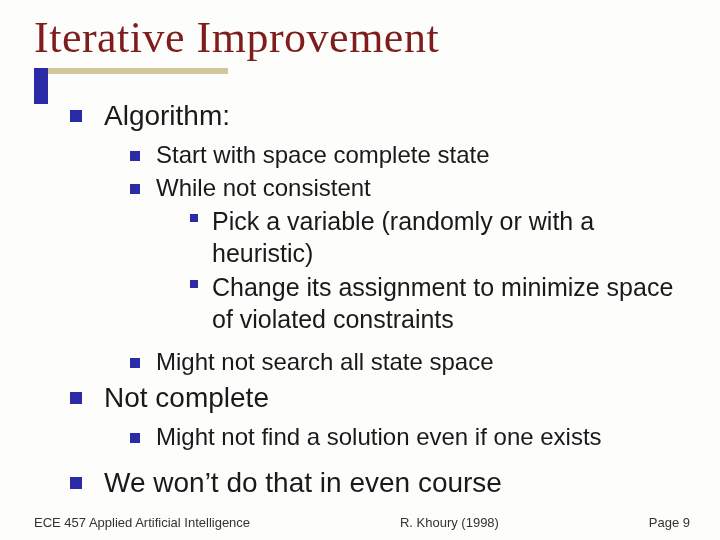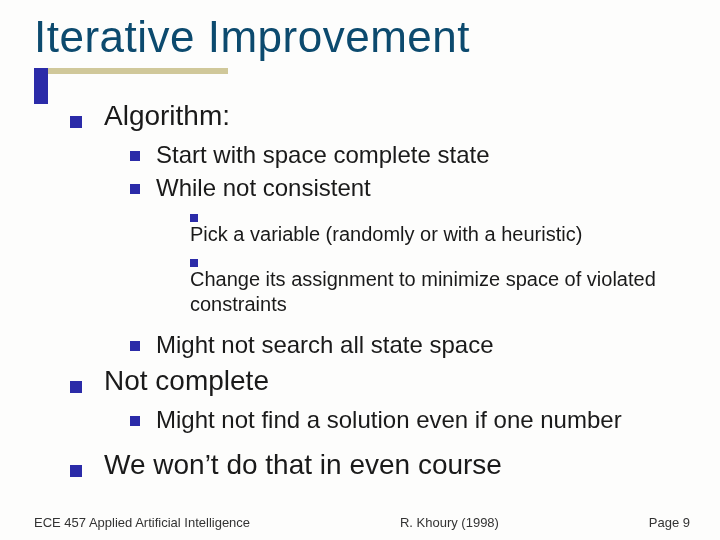--- a/index.html
+++ b/index.html
@@ -34,50 +34,50 @@
   .accent-under {
     position: absolute;
     left: 14px;
     top: 56px;
     width: 180px;
     height: 6px;
     background: #d0c89a;
   }
   h1 {
     margin: 0;
-    font-family: Liberation Sans, sans-serif;
+    font-family: Liberation Serif, serif;
     font-weight: normal;
     font-size: 44px;
     letter-spacing: 0.5px;
-    color: #0c4a6e;
+    color: #7f1d1d;
   }
   .content {
     position: absolute;
     left: 70px;
     top: 98px;
     right: 30px;
   }
   .row {
     display: flex;
     align-items: flex-start;
     line-height: 1.28;
   }
   .b {
     width: 10px;
     height: 10px;
     background: #2b2ba8;
     flex: 0 0 auto;
     margin-right: 16px;
     display: inline-block;
   }
-  .lvl1 { font-size: 28px; margin-bottom: 6px; align-items: center; }
+  .lvl1 { font-size: 28px; margin-bottom: 6px; }
   .lvl1 .b { width: 12px; height: 12px; margin-top: 12px; margin-right: 22px; }
   .lvl2 { font-size: 24px; margin-left: 60px; margin-bottom: 2px; }
   .lvl2 .b { width: 10px; height: 10px; margin-top: 11px; margin-right: 16px; }
-  .lvl3 { font-size: 20px; margin-left: 120px; margin-bottom: 2px; flex-direction: column; }
+  .lvl3 { font-size: 25px; margin-left: 120px; margin-bottom: 2px; }
   .lvl3 .b { width: 8px; height: 8px; margin-top: 9px; margin-right: 14px; }
   .gap { height: 10px; }
   .footer {
     position: absolute;
     left: 34px;
     right: 30px;
     bottom: 10px;
     display: flex;
     justify-content: space-between;
     font-size: 13px;
@@ -126,21 +126,21 @@
       <span class="b"></span>
       <span>Might not search all state space</span>
     </div>
 
     <div class="row lvl1">
       <span class="b"></span>
       <span>Not complete</span>
     </div>
     <div class="row lvl2">
       <span class="b"></span>
-      <span>Might not find a solution even if one number</span>
+      <span>Might not find a solution even if one exists</span>
     </div>
 
     <div class="gap"></div>
 
     <div class="row lvl1">
       <span class="b"></span>
       <span>We won’t do that in even course</span>
     </div>
 
   </div>

